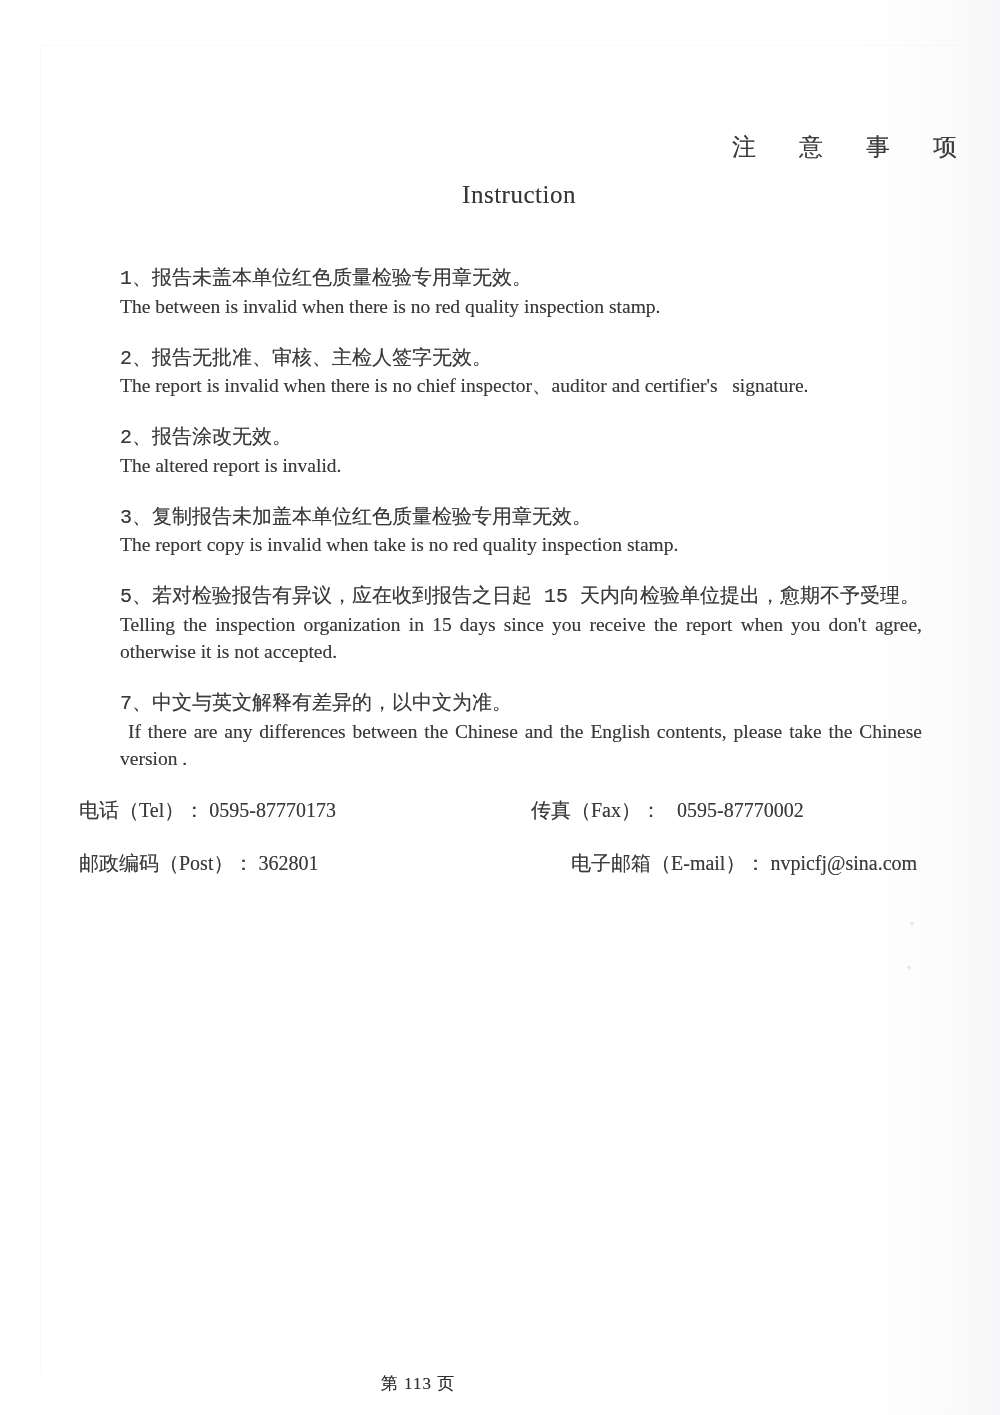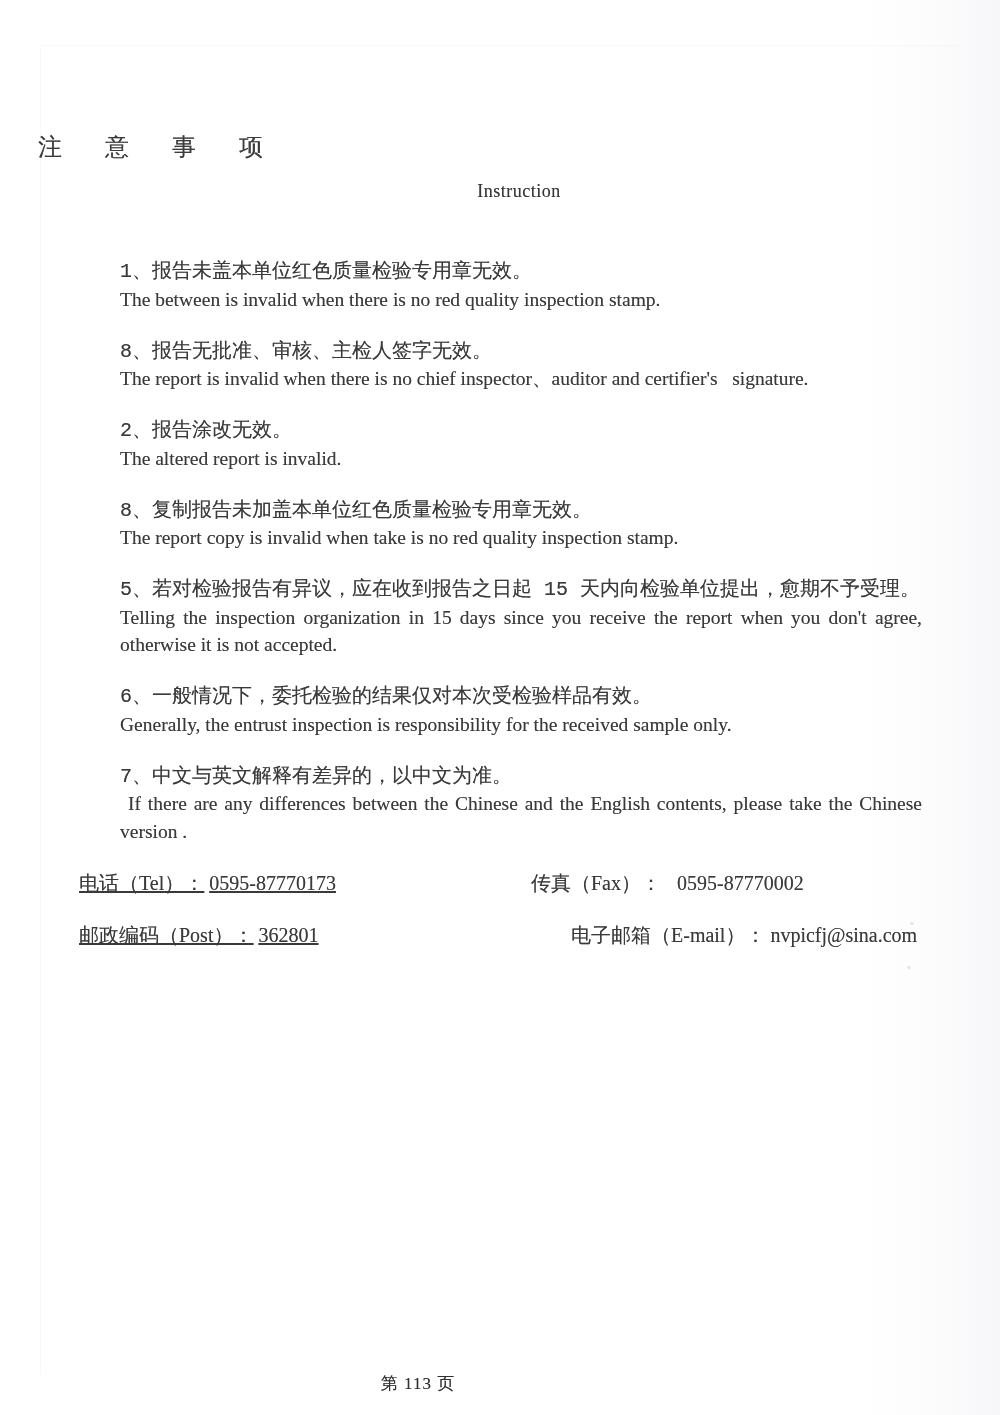--- a/index.html
+++ b/index.html
@@ -25,51 +25,51 @@
   }
   .speck {
     position: absolute; width: 4px; height: 3px;
     background: #9aa0a6; opacity: 0.25; border-radius: 50%;
   }
   .speck.s1 { left: 910px; top: 922px; }
   .speck.s2 { left: 907px; top: 966px; transform: rotate(35deg); }
 
   .title-cn {
     padding-top: 131px;
-    text-align: left;
+    text-align: right;
     font-size: 24px;
     font-weight: normal;
     letter-spacing: 43px;
     padding-left: 38px;
     color: #3c3c3c;
   }
   .title-en {
     margin-top: 18px;
     text-align: center;
-    font-size: 18px;
+    font-size: 25px;
     font-weight: normal;
     letter-spacing: 0.5px;
     color: #373737;
     margin-left: 38px;
   }
 
   .items { margin: 56px 0 0 120px; width: 802px; }
   .item { margin-bottom: 24.5px; }
   .cn { font-size: 20px; line-height: 27.5px; }
   .en { font-size: 19.5px; line-height: 27.5px; text-align: justify; }
   .item .cn { text-align: justify; font-family: Liberation Mono, monospace; }
   .en.indent { text-indent: 8px; }
 
   .address { margin: 130px 0 0 79px; width: 845px; }
   .address .cn { font-size: 20px; line-height: 27.5px; }
   .address .en { font-size: 19.5px; line-height: 27.5px; text-align: justify; }
 
   .contact-row { margin: 22px 0 0 79px; width: 860px; display: flex; font-size: 20px; line-height: 27.5px; }
   .contact-row.second { margin-top: 25px; gap: 40px; }
-  .contact-cell.left { width: 452px; flex: none; text-decoration: underline; }
+  .contact-cell.left { width: 452px; flex: none; }
   .contact-value { margin-left: 5px; }
   .contact-value.fax-gap { margin-left: 16px; }
 
   .footer {
     position: absolute; left: 0; top: 1372px; width: 836px;
     text-align: center;
     font-size: 17px;
     letter-spacing: 1px;
     color: #2f2f2f;
     font-family: "Liberation Serif", "DejaVu Serif", serif;
@@ -85,38 +85,34 @@
 
   <h1 class="title-cn">注意事项</h1>
   <h2 class="title-en">Instruction</h2>
 
   <div class="items">
     <div class="item">
       <p class="cn">1、报告未盖本单位红色质量检验专用章无效。</p>
       <p class="en">The between is invalid when there is no red quality inspection stamp.</p>
     </div>
     <div class="item">
-      <p class="cn">8、报告无批准、审核、主检人签字无效。</p>
+      <p class="cn">2、报告无批准、审核、主检人签字无效。</p>
       <p class="en">The report is invalid when there is no chief inspector、auditor and certifier's&nbsp;&nbsp; signature.</p>
     </div>
     <div class="item">
       <p class="cn">2、报告涂改无效。</p>
       <p class="en">The altered report is invalid.</p>
     </div>
     <div class="item">
-      <p class="cn">8、复制报告未加盖本单位红色质量检验专用章无效。</p>
+      <p class="cn">3、复制报告未加盖本单位红色质量检验专用章无效。</p>
       <p class="en">The report copy is invalid when take is no red quality inspection stamp.</p>
     </div>
     <div class="item">
       <p class="cn">5、若对检验报告有异议，应在收到报告之日起 15 天内向检验单位提出，愈期不予受理。</p>
       <p class="en">Telling the inspection organization in 15 days since you receive the report when you don't agree, otherwise it is not accepted.</p>
-    </div>
-    <div class="item">
-      <p class="cn">6、一般情况下，委托检验的结果仅对本次受检验样品有效。</p>
-      <p class="en">Generally, the entrust inspection is responsibility for the received sample only.</p>
     </div>
     <div class="item">
       <p class="cn">7、中文与英文解释有差异的，以中文为准。</p>
       <p class="en indent">If there are any differences between the Chinese and the English contents, please take the Chinese version .</p>
     </div>
   </div>
 
 
   <div class="contact-row">
     <div class="contact-cell left">

